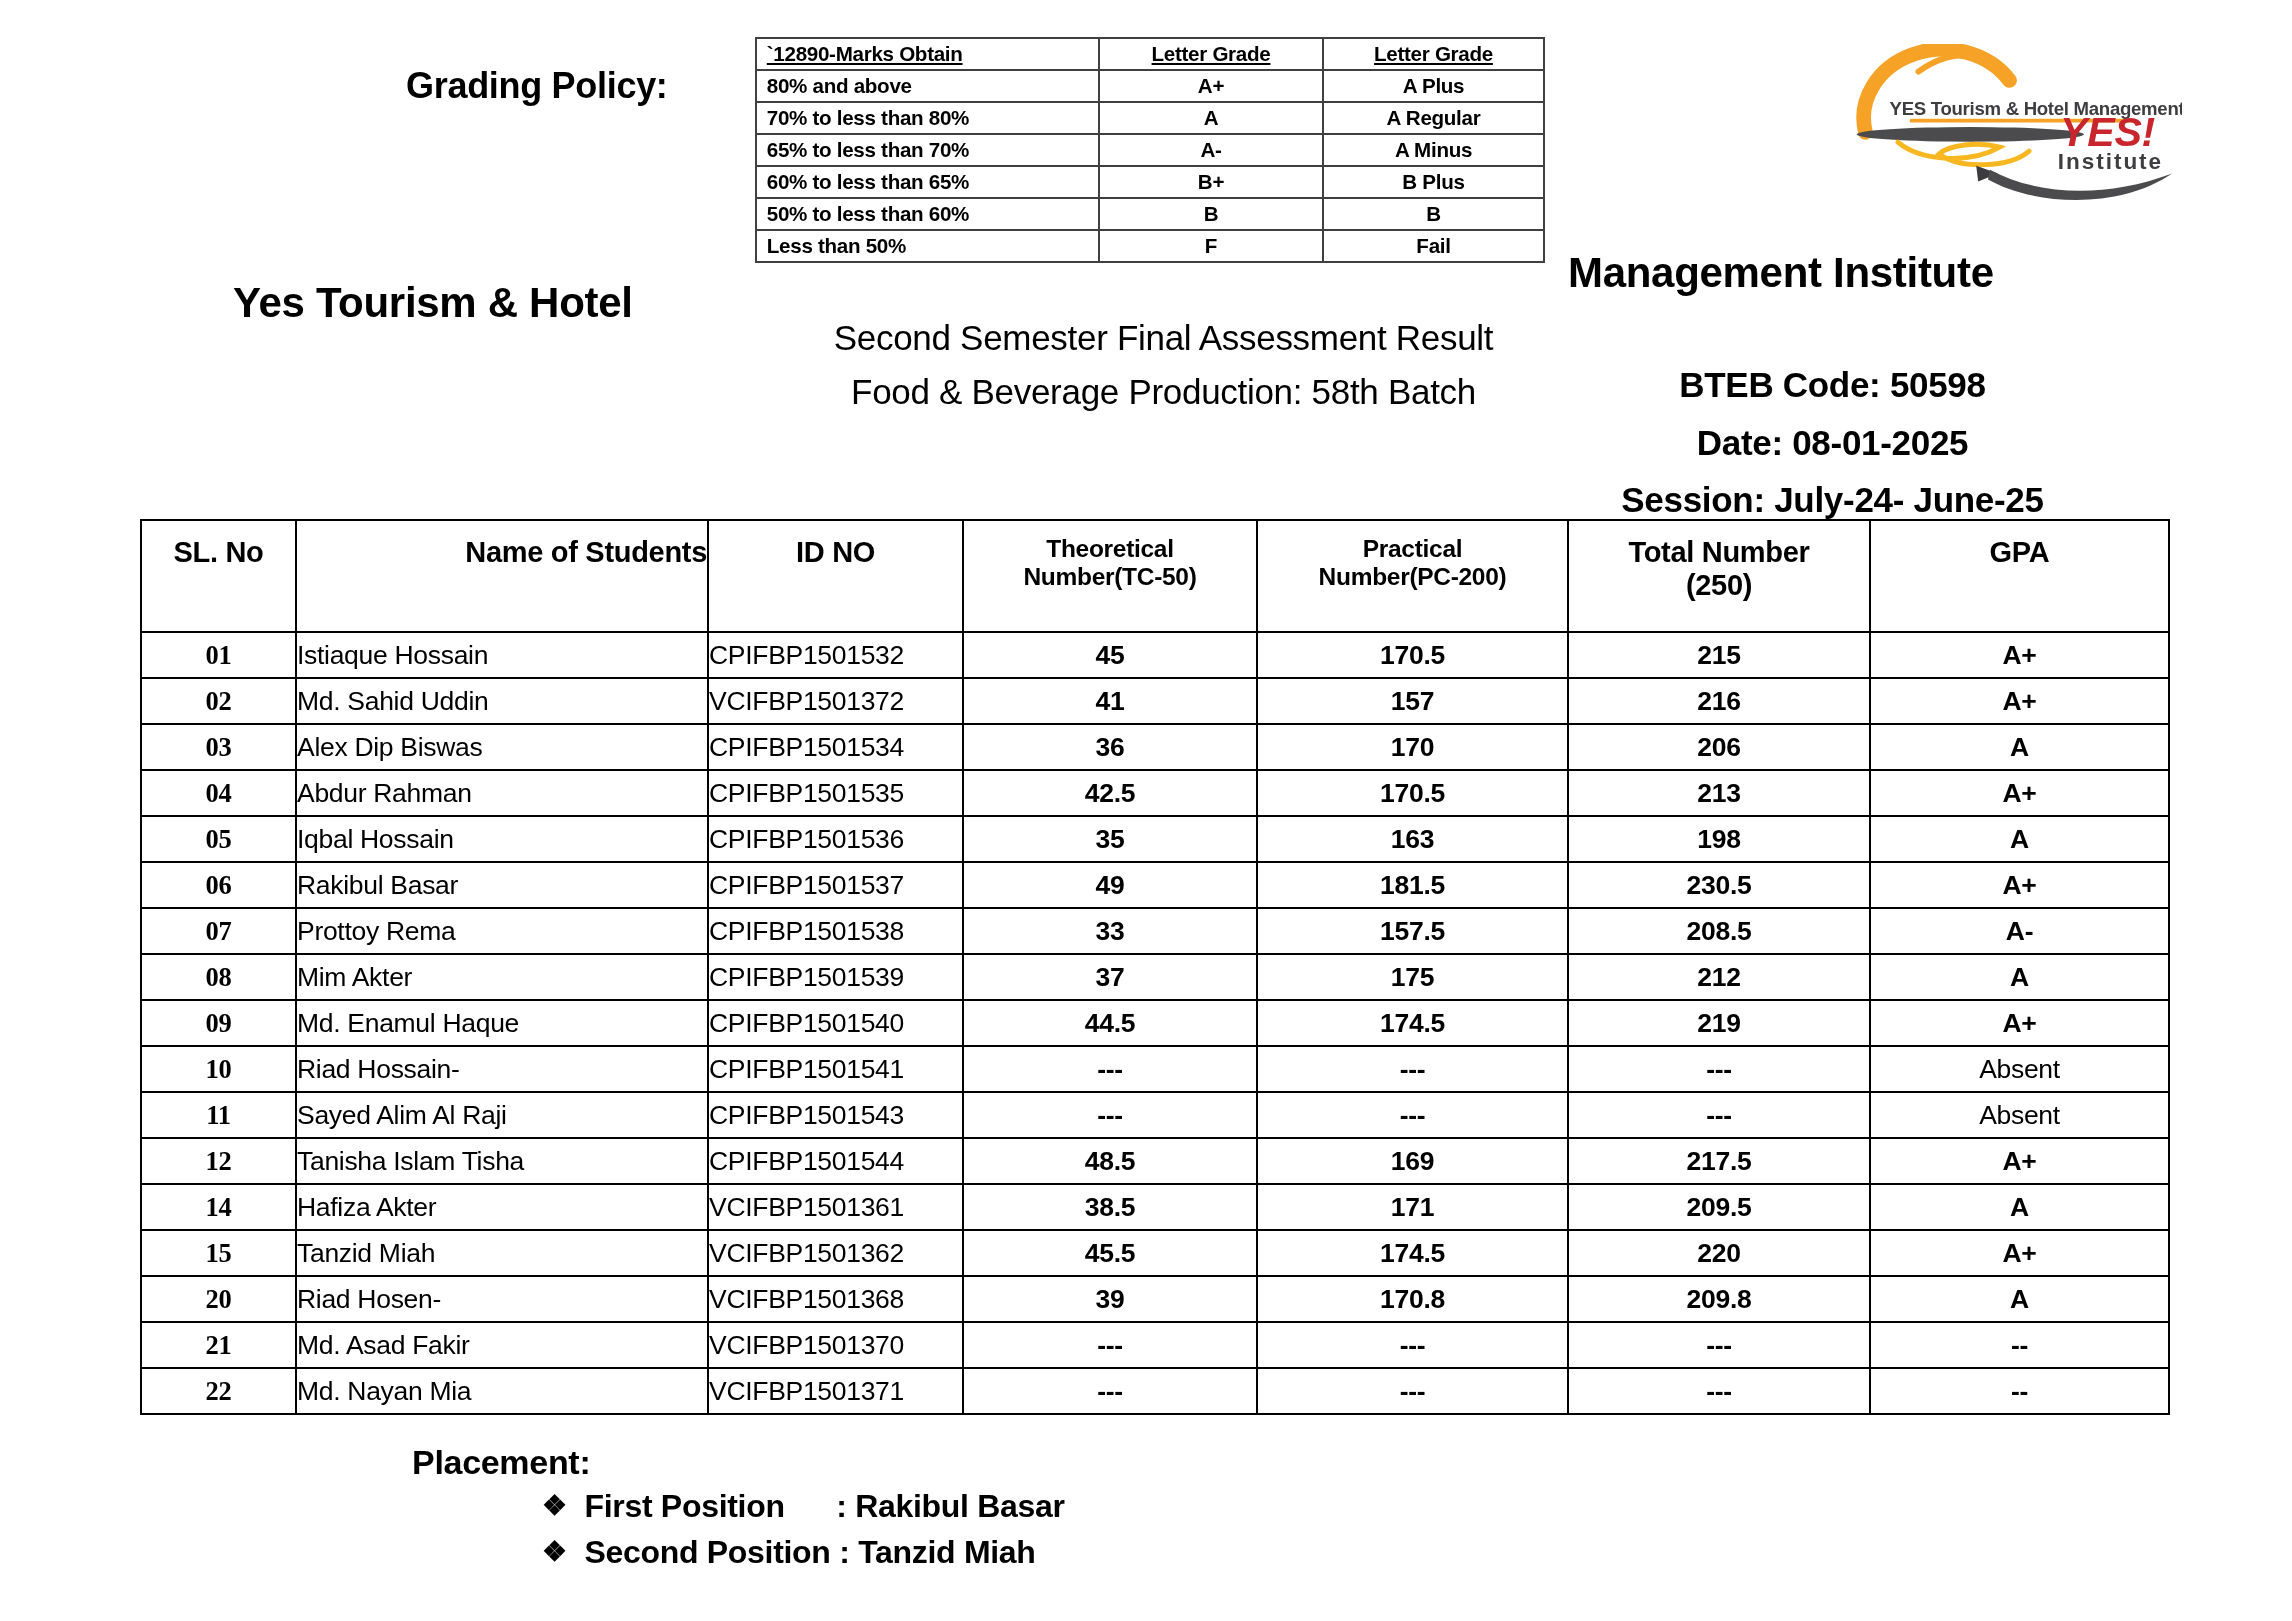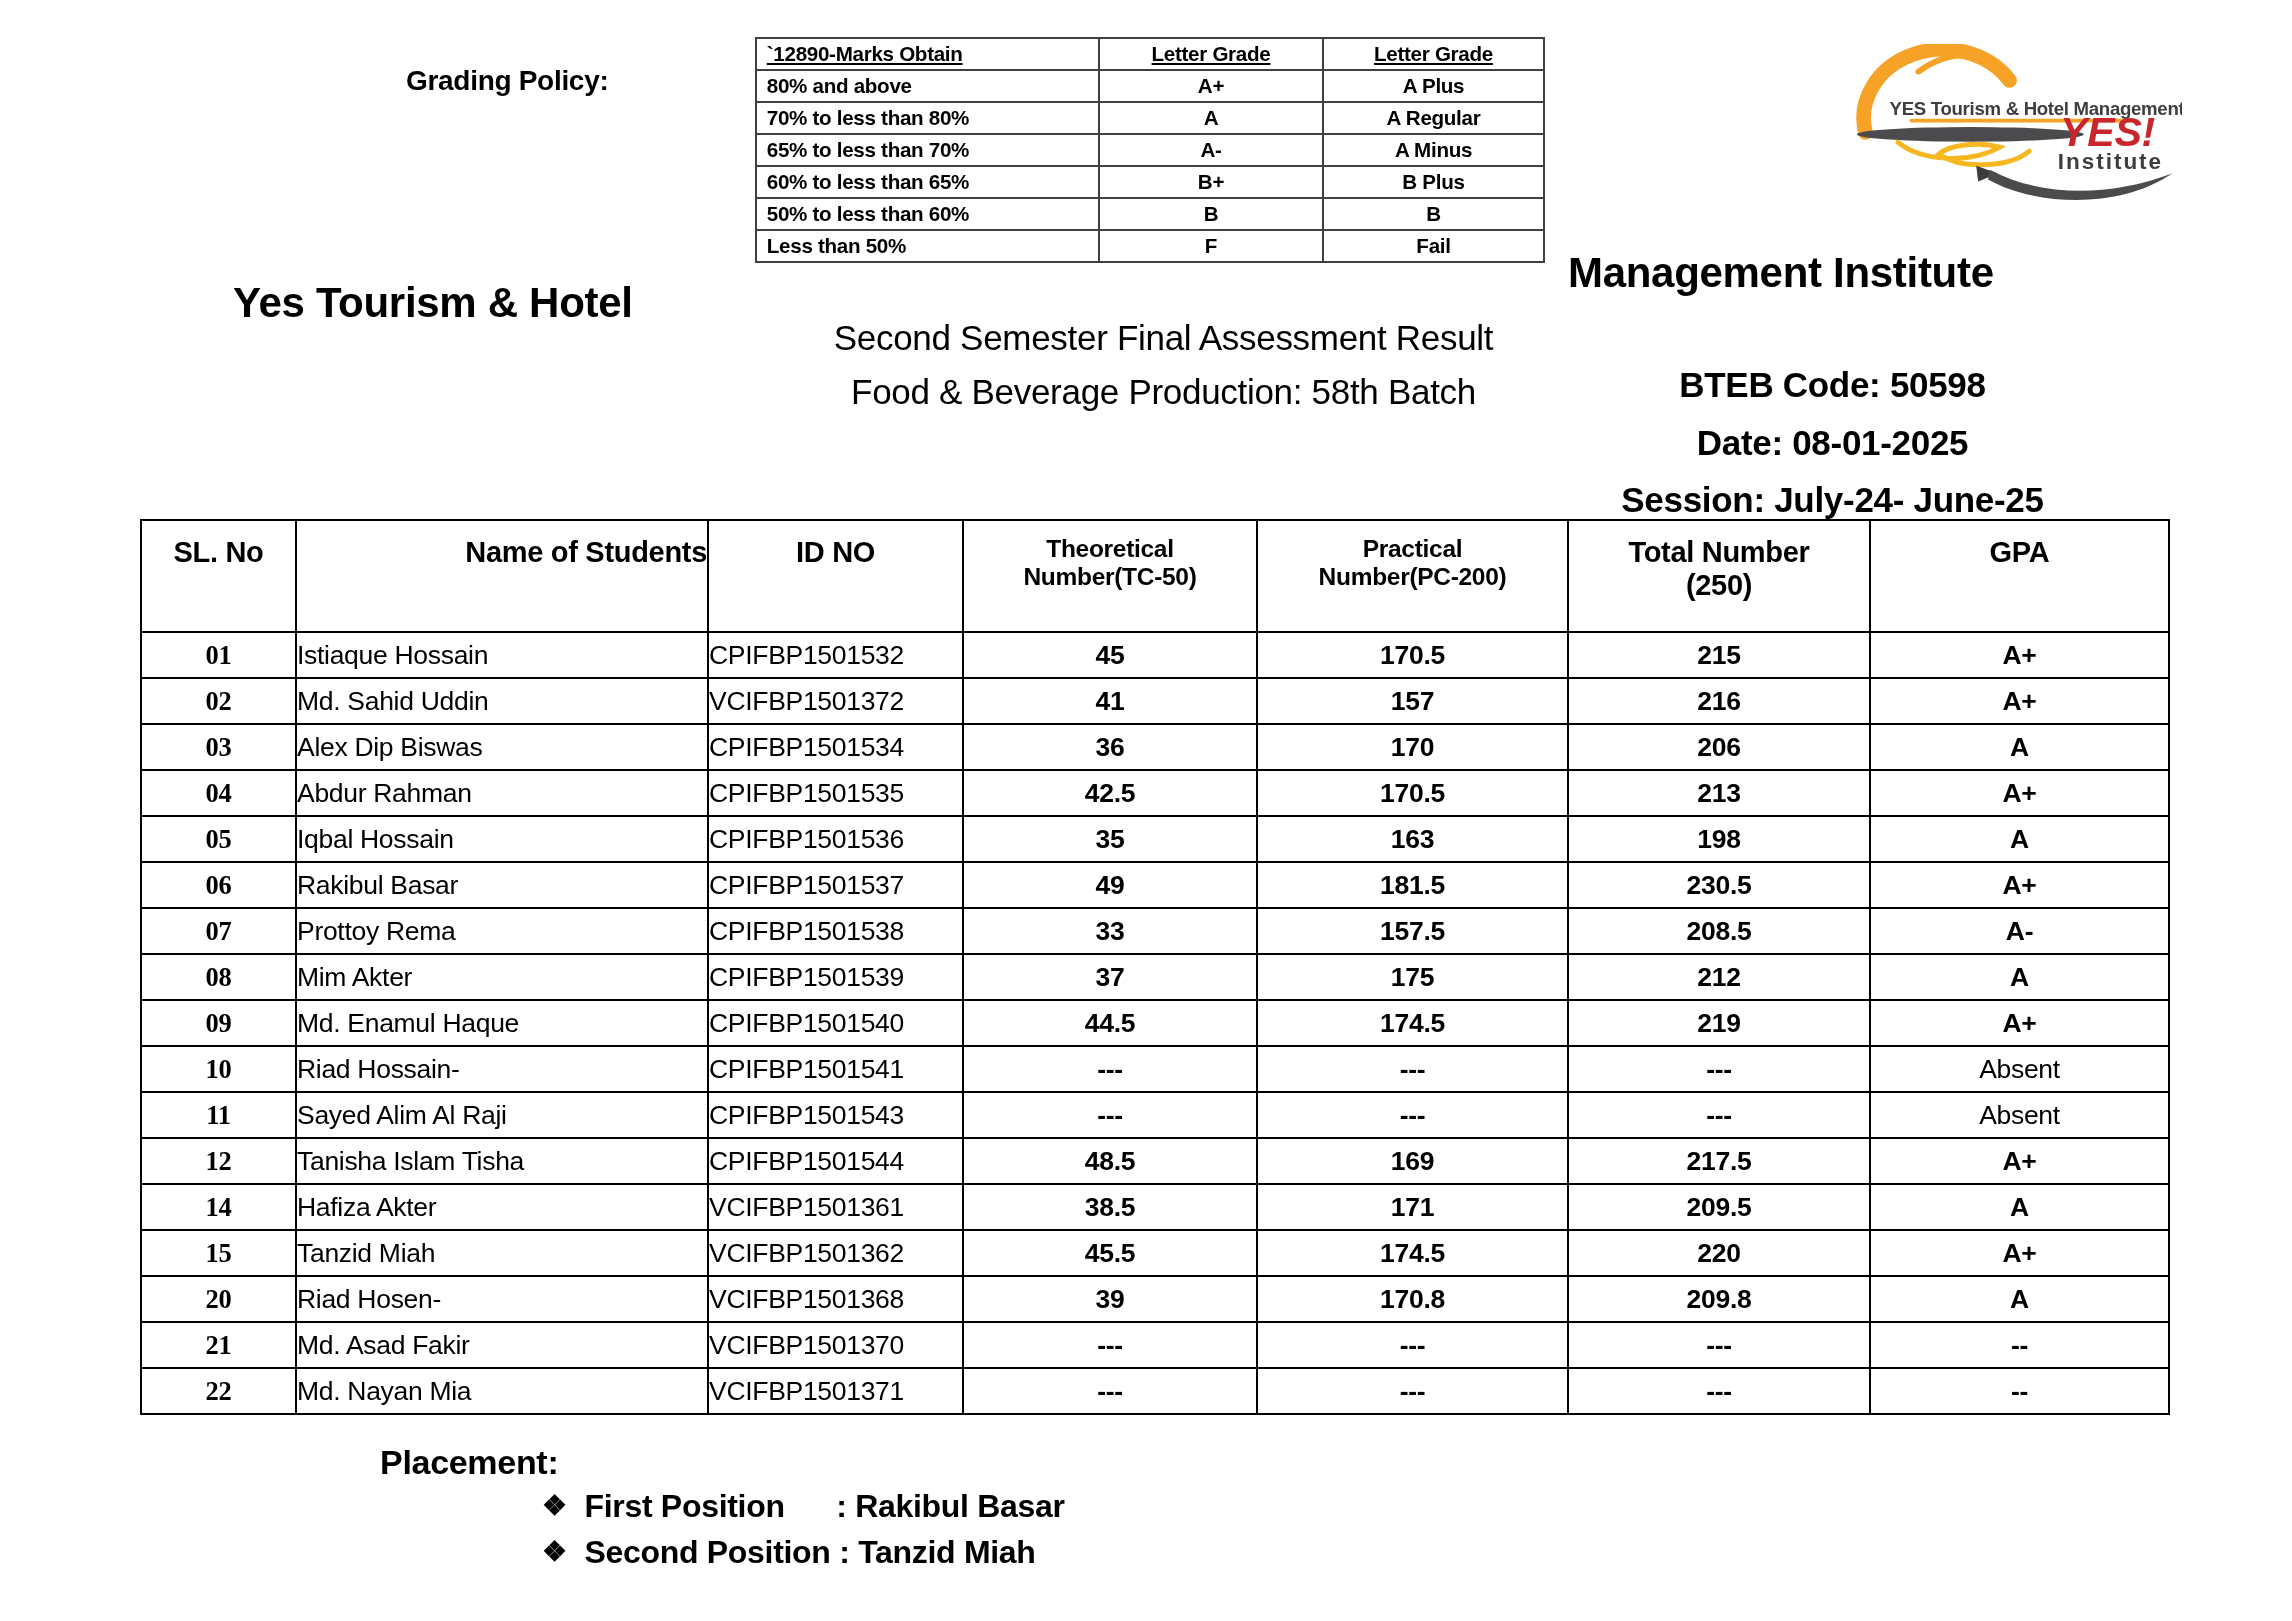--- a/index.html
+++ b/index.html
@@ -2,21 +2,21 @@
 <html><head>
 <meta charset="utf-8">
 <style>
   html,body{margin:0;padding:0;background:#e8e8e8;}
   .page{
     position:relative;width:2293px;height:1621px;background:#ffffff;
     font-family:"Liberation Sans",sans-serif;color:#000;overflow:hidden;
     letter-spacing:-0.3px;
   }
   
-  .grading-label{position:absolute;left:406px;top:65px;font-size:28px;font-weight:700;}
+  .grading-label{position:absolute;left:406px;top:65px;font-size:36px;font-weight:700;}
   table.policy{
     position:absolute;left:755px;top:37px;width:788px;
     border-collapse:collapse;table-layout:fixed;border:2.9px solid #000;
   }
   table.policy th,table.policy td{
     border:2px solid #404040;height:30px;padding:0 9.8px;
     font-size:20.6px;font-weight:700;line-height:1.05;
   }
   table.policy th{text-decoration:underline;text-align:left;}
   table.policy th.c2,table.policy th.c3{text-align:center;}
@@ -48,21 +48,21 @@
   table.results thead th.h-small{font-size:24.5px;padding-top:13.7px;}
   table.results tbody td{height:44px;font-size:26.5px;vertical-align:middle;}
   td.c-sl{font-family:"Liberation Serif",serif;font-weight:700;text-align:center;}
   td.c-name{text-align:left;padding-left:17.6px;font-weight:400;}
   td.c-id{text-align:left;padding-left:17.6px;font-weight:400;}
   td.c-num{text-align:center;font-weight:700;}
   td.c-gpa{text-align:center;font-weight:700;}
   table.results tbody tr:nth-child(10) td.c-gpa,
   table.results tbody tr:nth-child(11) td.c-gpa{font-weight:400;}
   
-  .placement-label{position:absolute;left:380px;top:1443px;font-size:34px;font-weight:700;}
+  .placement-label{position:absolute;left:412px;top:1443px;font-size:34px;font-weight:700;}
   .placement-item{position:absolute;left:542px;font-size:32px;font-weight:700;}
   .placement-item .bullet{font-size:28px;margin-right:17.6px;position:relative;top:-2px;}
   .pl1{top:1488px;}
   .pl2{top:1534px;}
 </style>
 </head>
 <body>
 
 <div class="page">
 

